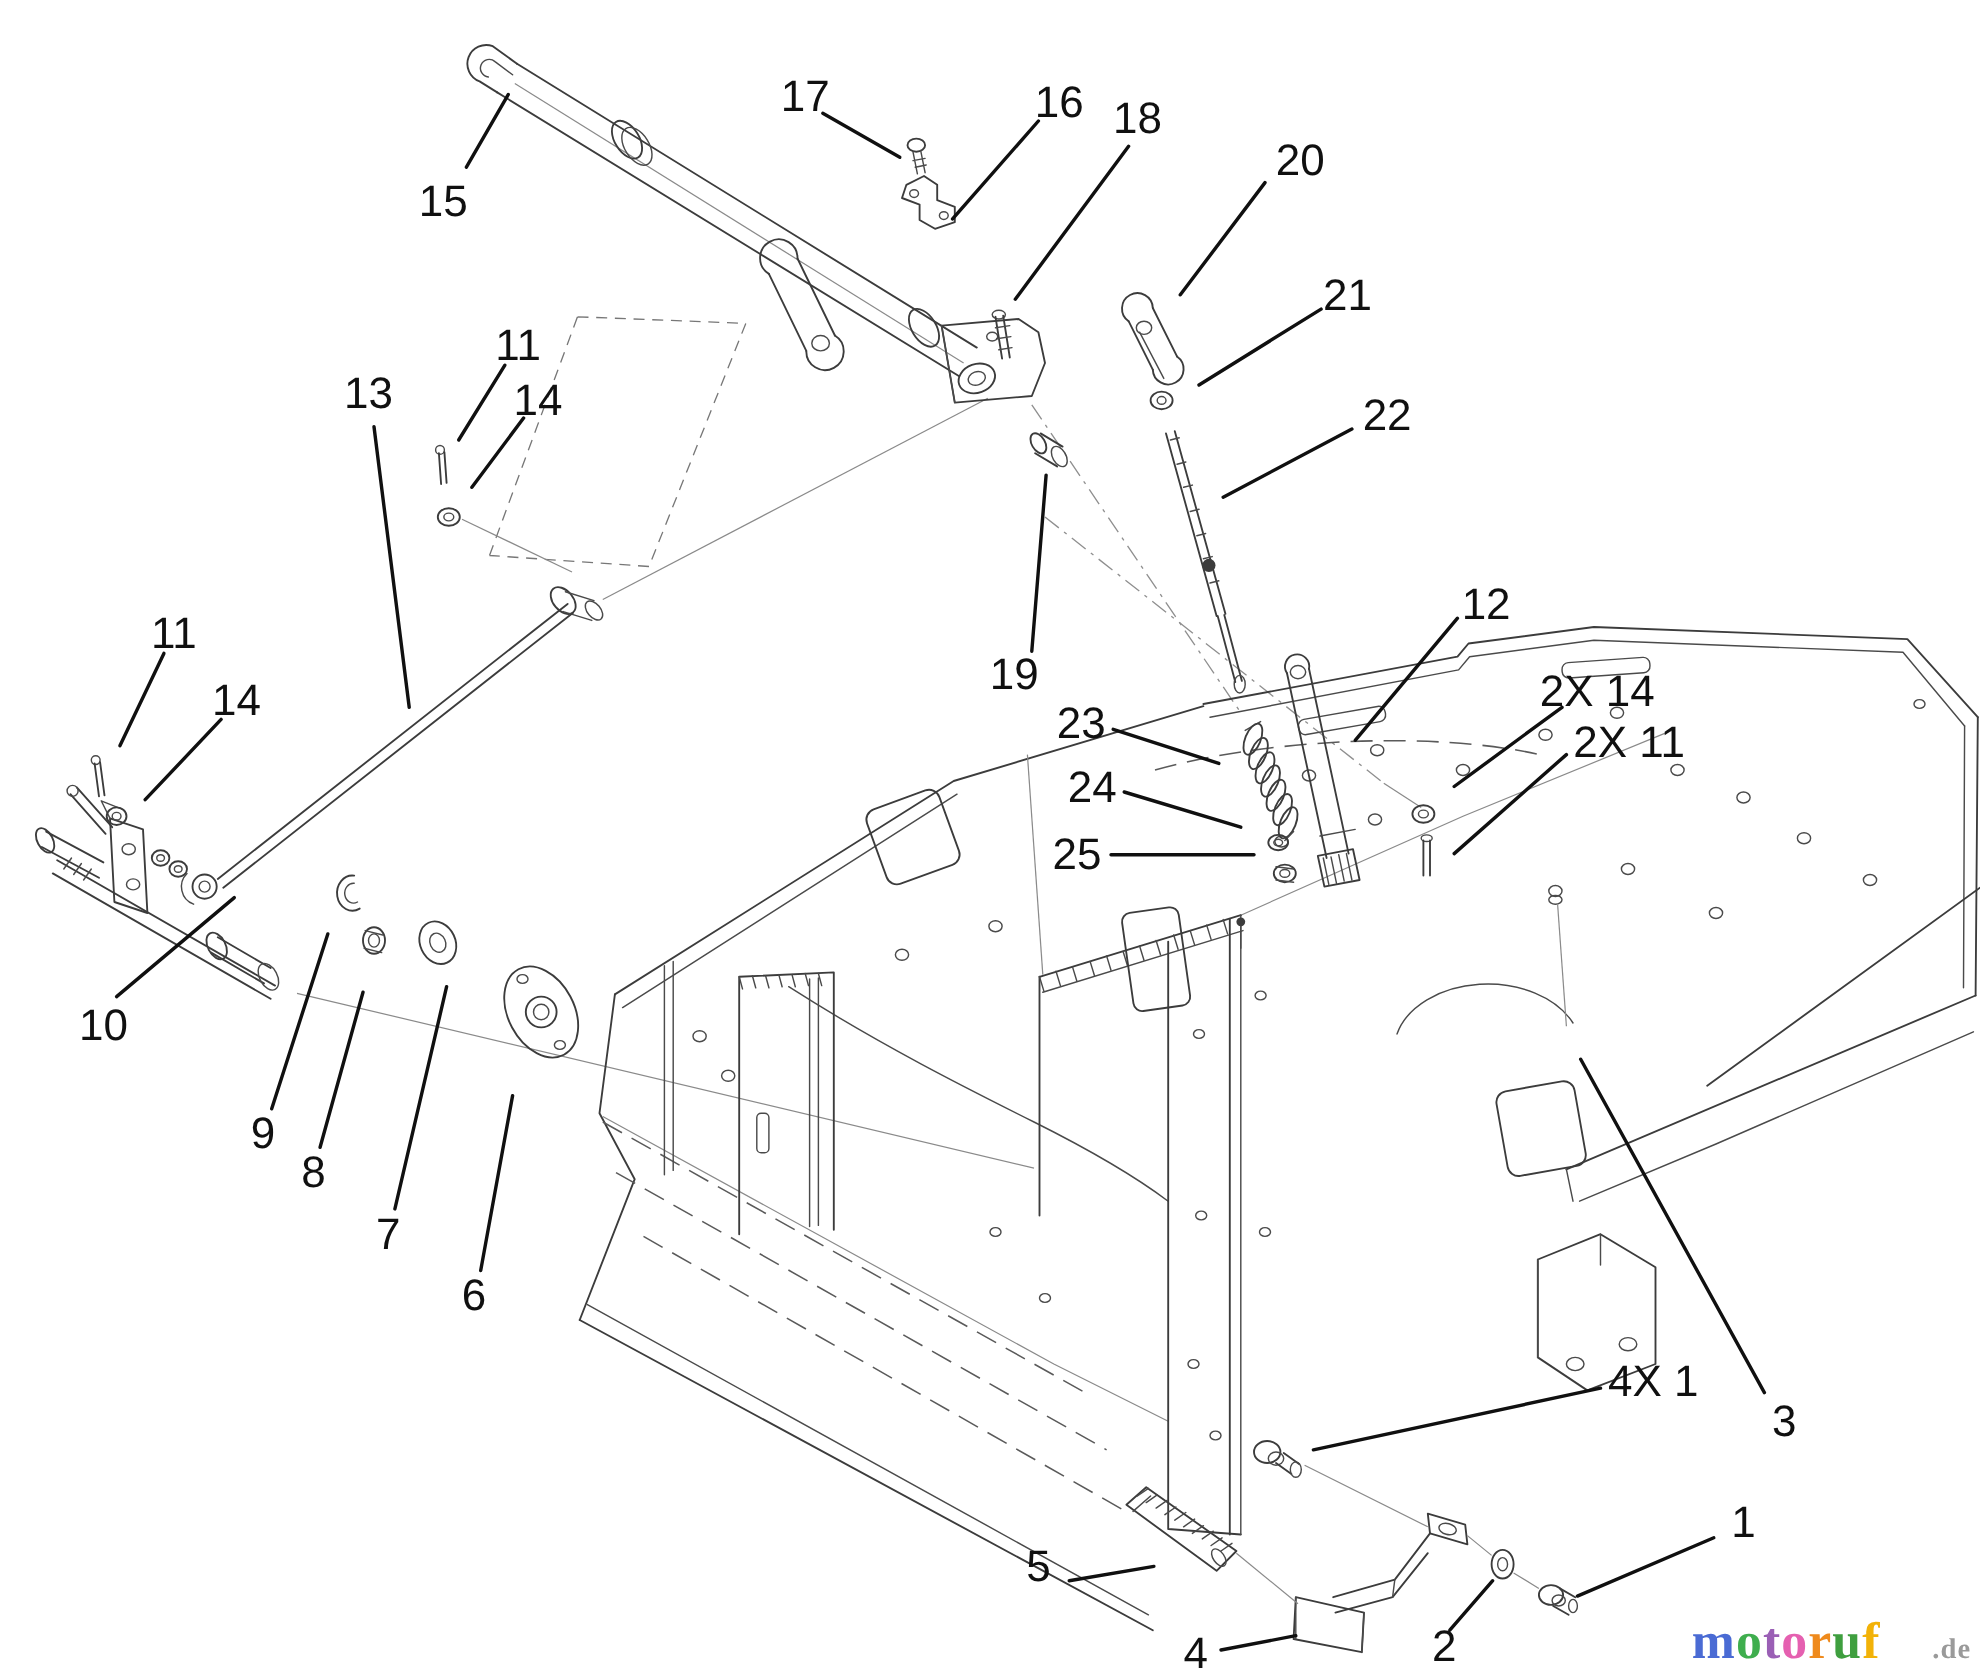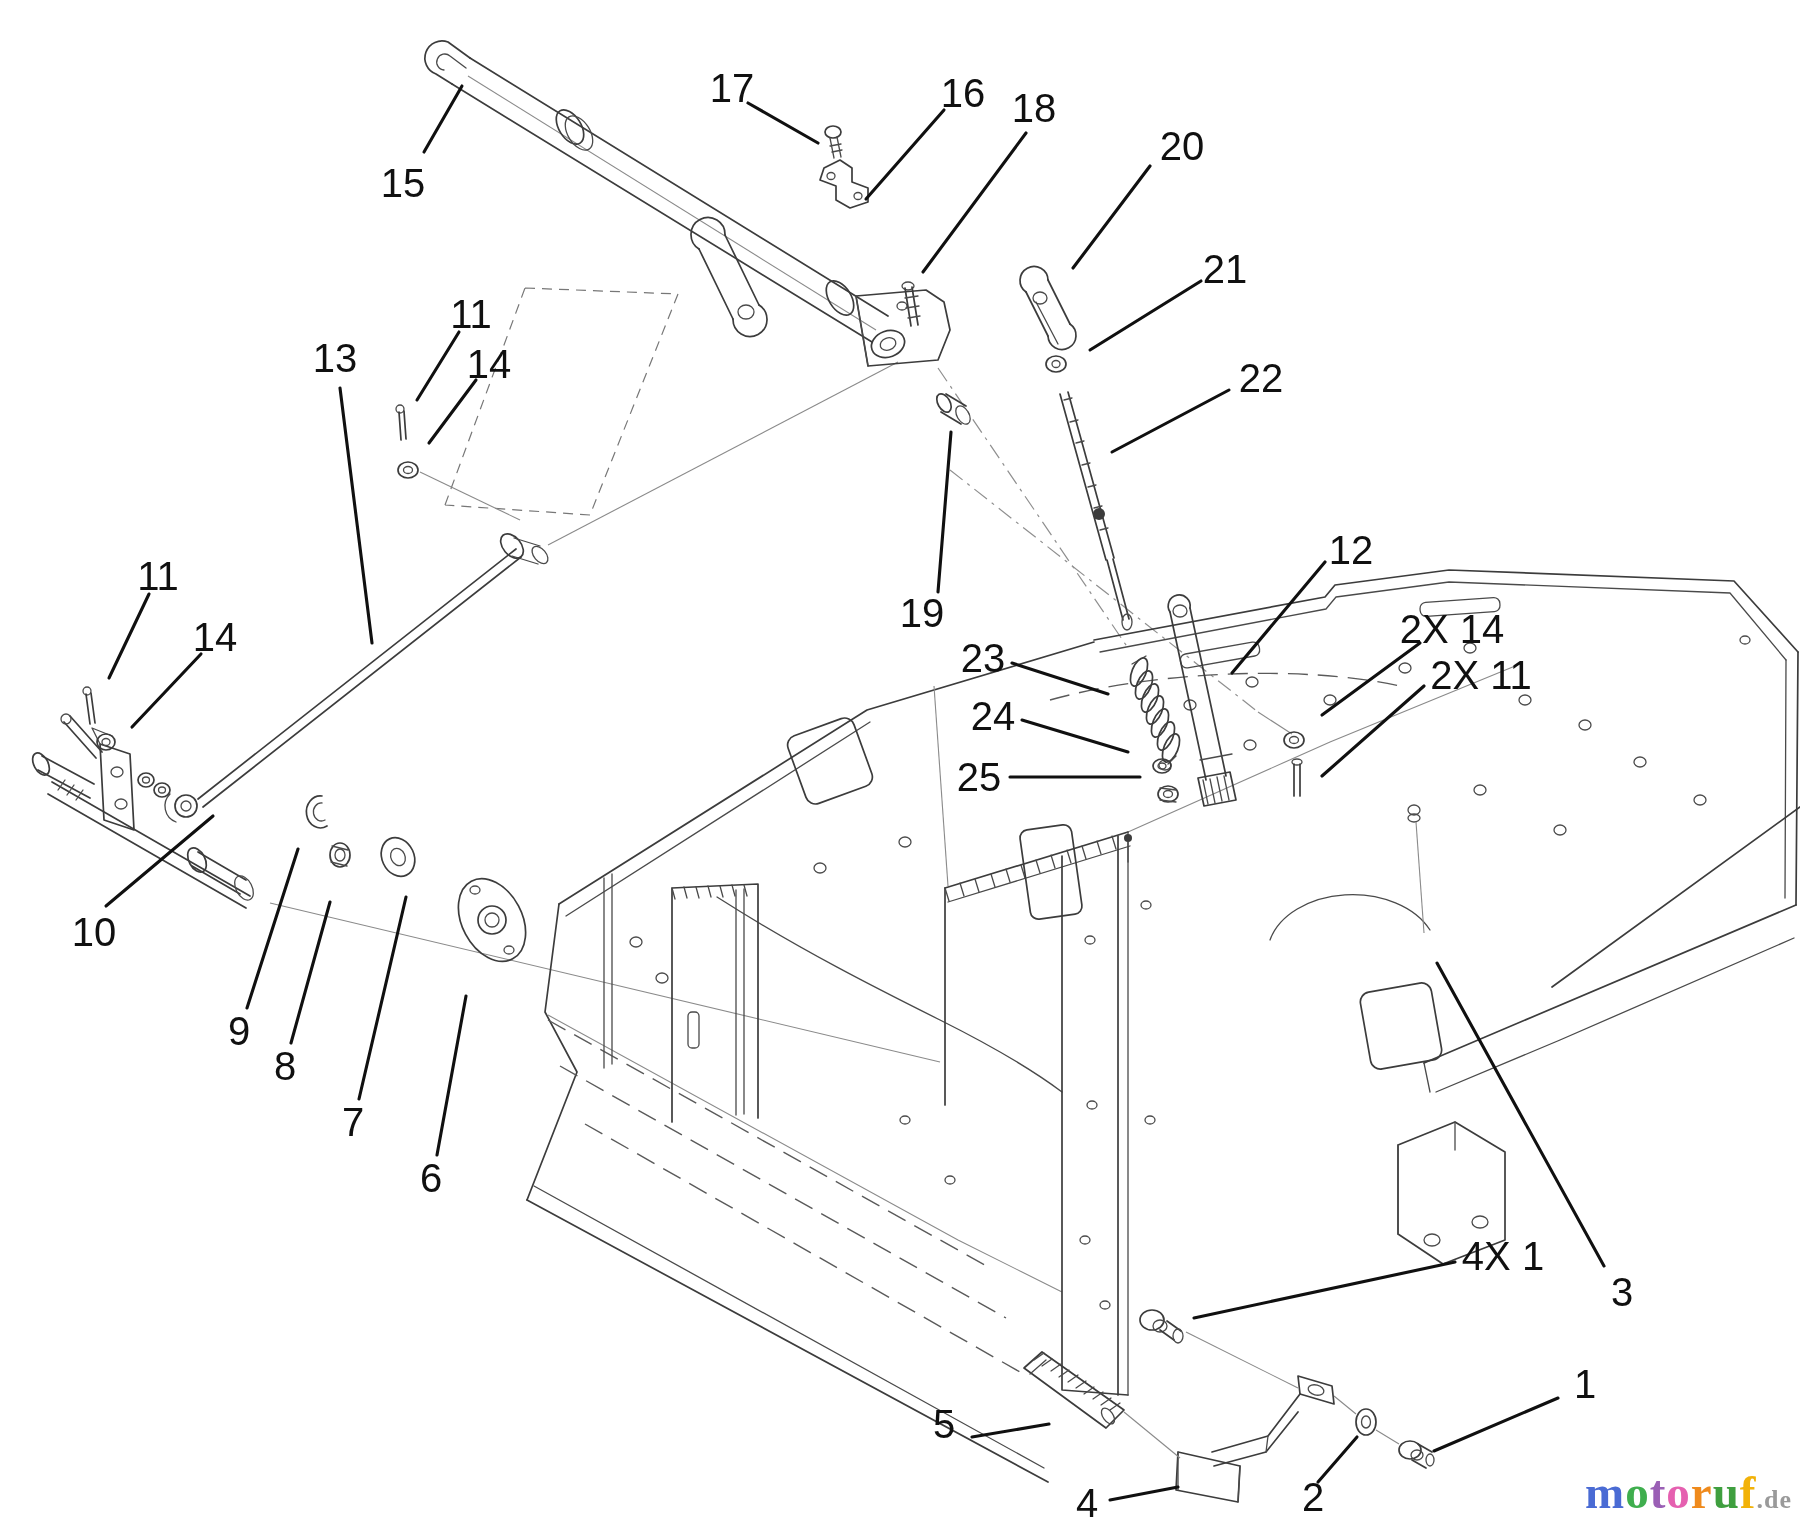--- a/index.html
+++ b/index.html
@@ -10,21 +10,21 @@
   .p   {fill:none;stroke:#3c3c3c;stroke-width:1.7;stroke-linejoin:round;stroke-linecap:round;}
   .p2  {fill:none;stroke:#4a4a4a;stroke-width:1.3;stroke-linejoin:round;stroke-linecap:round;}
   .thin{fill:none;stroke:#8a8a8a;stroke-width:1.1;}
   .dashdot{fill:none;stroke:#8f8f8f;stroke-width:1.2;stroke-dasharray:16 6 3 6;}
   .ghost{fill:none;stroke:#777;stroke-width:1.2;stroke-dasharray:10 7;}
   .dashl{fill:none;stroke:#5a5a5a;stroke-width:1.4;stroke-dasharray:20 10;}
   .lead {fill:none;stroke:#101010;stroke-width:3.1;stroke-linecap:round;}
   .lbl  {font-family:"Liberation Sans", sans-serif;font-size:40px;fill:#101010;}
   .wm{position:absolute;right:8px;bottom:6px;font-family:"Liberation Serif", serif;
       font-weight:bold;font-size:47px;letter-spacing:1px;}
-  .wm .de{font-size:26px;font-weight:bold;}
+  .wm .de{font-size:26px;font-weight:bold;margin-left:47px;}
 </style>
 </head>
 <body>
 
 <div class="stage">
 <svg id="art" width="1800" height="1525" viewBox="0 0 1800 1525">
 
   <g>
     <path class="ghost" d="M525,288 L678,294 M678,294 L590,515 M590,515 L445,505 M445,505 L525,288"></path>
     <path class="dashdot" d="M938,368 L1128,648"></path>

